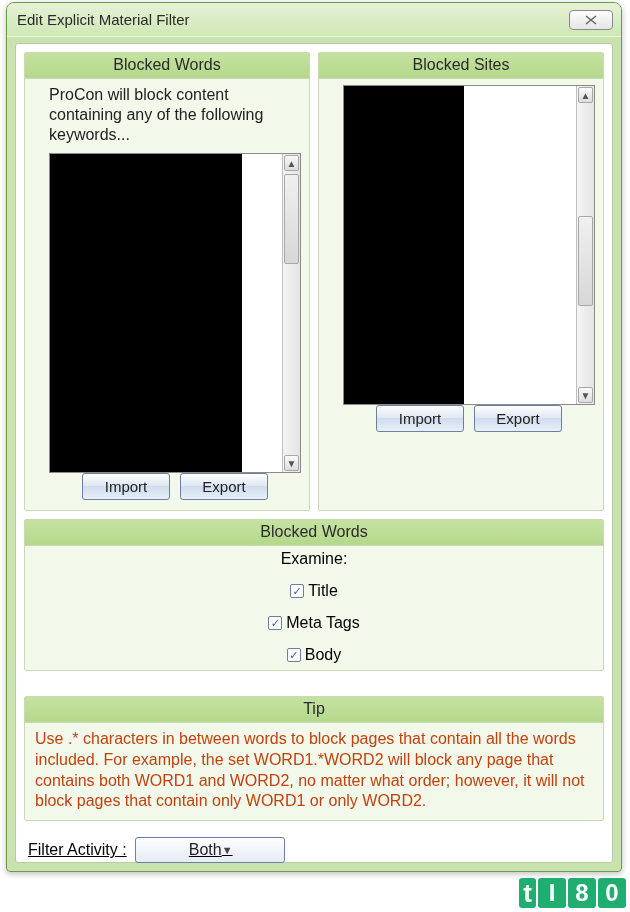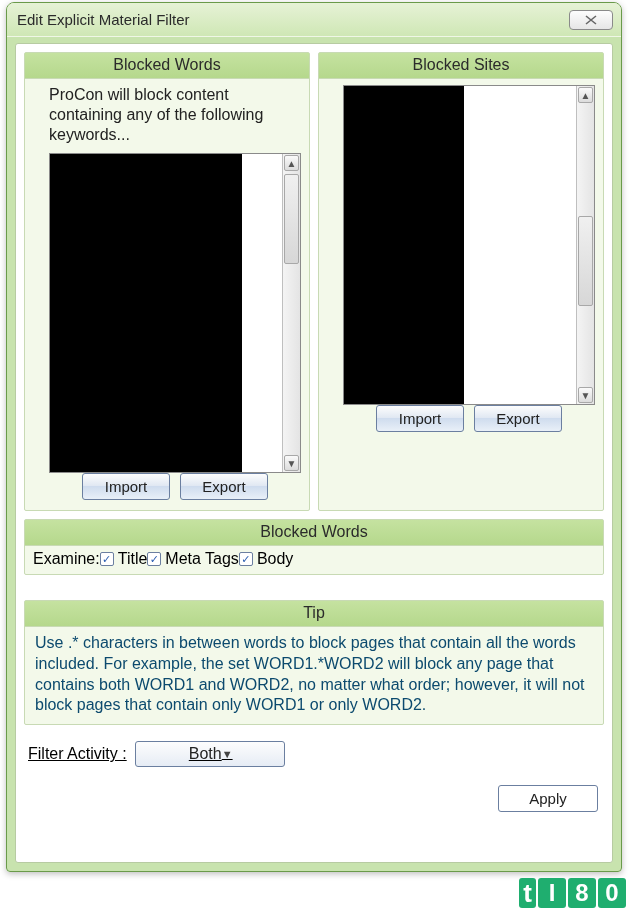--- a/index.html
+++ b/index.html
@@ -127,34 +127,35 @@
     background:linear-gradient(#fdfdfd,#dfe7f2 49%,#cfdcee 50%,#e9f0f8);
     border-radius:3px;
     color:#222;
     font-size:15px;
     display:flex;align-items:center;justify-content:center;
     cursor:pointer;
   }
   .btn.white{ background:#fff; }
   .group-mid{ margin-top:8px; }
   .exrow{
-    display:flex; align-items:center; 
+    display:flex; align-items:center; gap:14px;
     padding:4px 8px 6px 8px;
+    flex-direction:column;
   }
   .cb{
     display:inline-flex;align-items:center;gap:4px;cursor:pointer;
   }
   .cb .box{
     width:14px;height:14px;border:1px solid #6b7fa0;background:#fff;
     display:inline-flex;align-items:center;justify-content:center;
     font-size:11px;color:#2a5db0;border-radius:2px;
   }
   .tipblock{ margin-top:25px; }
   .tipbody{
-    padding:6px 12px 8px 10px; color:#0c4a6e; line-height:1.3;
+    padding:6px 12px 8px 10px; color:#c2410c; line-height:1.3;
   }
   .filterrow{
     display:flex;align-items:center;gap:8px;
     margin-top:16px; padding-left:4px;text-decoration:underline;
   }
   .combo{
     width:150px;height:26px;
     border:1px solid #6b7fa0;border-radius:3px;
     background:linear-gradient(#fdfdfd,#e6ecf5);
     display:flex;align-items:center;justify-content:center;

